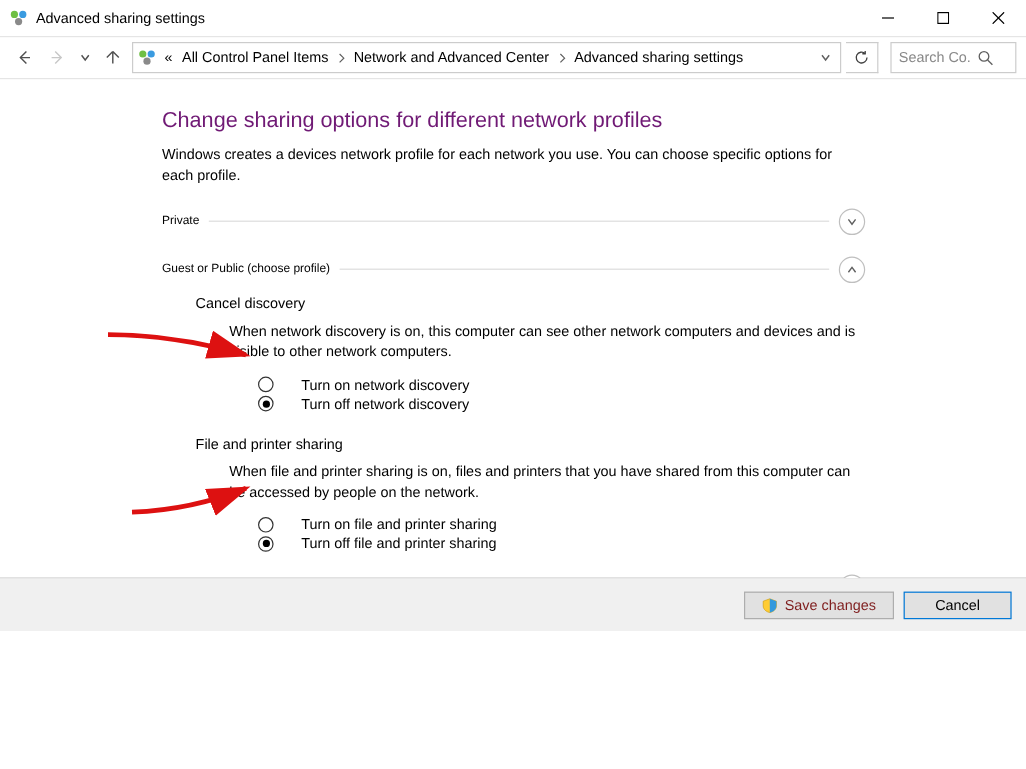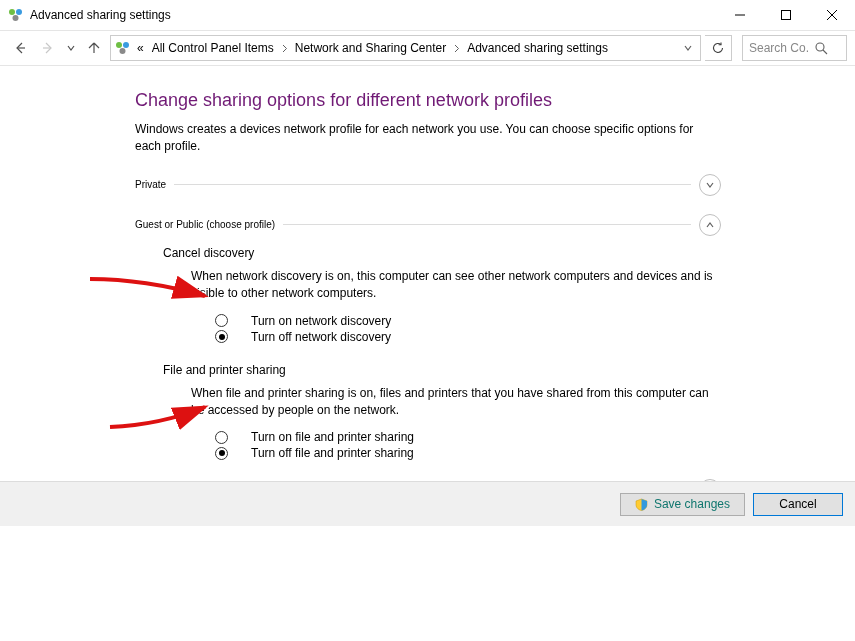--- a/index.html
+++ b/index.html
@@ -36,21 +36,21 @@
   .desc{font-size:12px;line-height:1.45;margin:0 0 10px 28px;}
   .radio-group{margin:0 0 18px 52px;}
   .radio-row{display:flex;align-items:center;gap:23px;padding:1px 0;font-size:12px;}
   .radio{width:13px;height:13px;border:1px solid #333;border-radius:50%;box-sizing:border-box;display:inline-flex;align-items:center;justify-content:center;background:#fff;}
   .radio.checked::after{content:"";width:6px;height:6px;background:#000;border-radius:50%;display:block;}
   
   .arrow{position:absolute;pointer-events:none;}
   
   .bottombar{height:44px;border-top:1px solid #dcdcdc;background:#f0f0f0;display:flex;align-items:center;justify-content:flex-end;padding:0 12px;gap:8px;}
   .btn{height:23px;min-width:90px;padding:0 14px;border:1px solid #adadad;background:#e1e1e1;font-size:12px;display:inline-flex;align-items:center;justify-content:center;gap:6px;}
-  .btn.disabled{color:#0f766e;}
+  .btn.disabled{color:#7f1d1d;}
   .btn.primary{border:1.5px solid #0078d7;background:#e1e1e1;color:#000;}
   .shield{width:13px;height:13px;display:inline-block;}
   
   svg{display:block;}
 </style>
 </head>
 <body>
 
 <div class="window">
 
@@ -114,21 +114,21 @@
             <circle cx="7.5" cy="11" r="3" fill="#8a8a8a"></circle>
           </svg>
       </span>
       <span class="crumb">«</span>
       <span class="crumb">All Control Panel Items</span>
       <span class="sep">
         <svg width="7" height="9" viewBox="0 0 7 9">
             <path d="M2 1 L5.5 4.5 L2 8" fill="none" stroke="#606060" stroke-width="1"></path>
           </svg>
       </span>
-      <span class="crumb">Network and Sharing Center</span>
+      <span class="crumb">Network and Advanced Center</span>
       <span class="sep">
         <svg width="7" height="9" viewBox="0 0 7 9">
             <path d="M2 1 L5.5 4.5 L2 8" fill="none" stroke="#606060" stroke-width="1"></path>
           </svg>
       </span>
       <span class="crumb">Advanced sharing settings</span>
       <span style="flex:1;"></span>
       <span class="addr-dd">
         <svg width="8" height="8" viewBox="0 0 8 8">
             <path d="M1 2 L4 6 L7 2" fill="none" stroke="#606060" stroke-width="1.2"></path>

